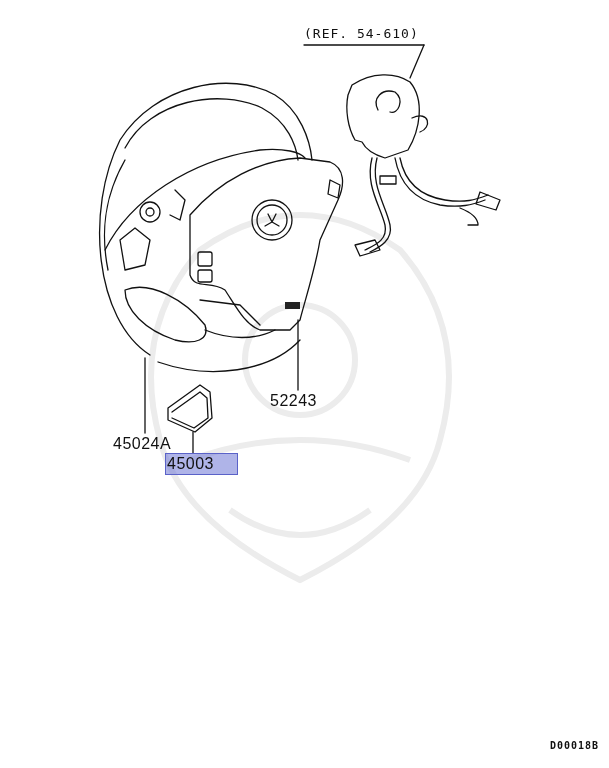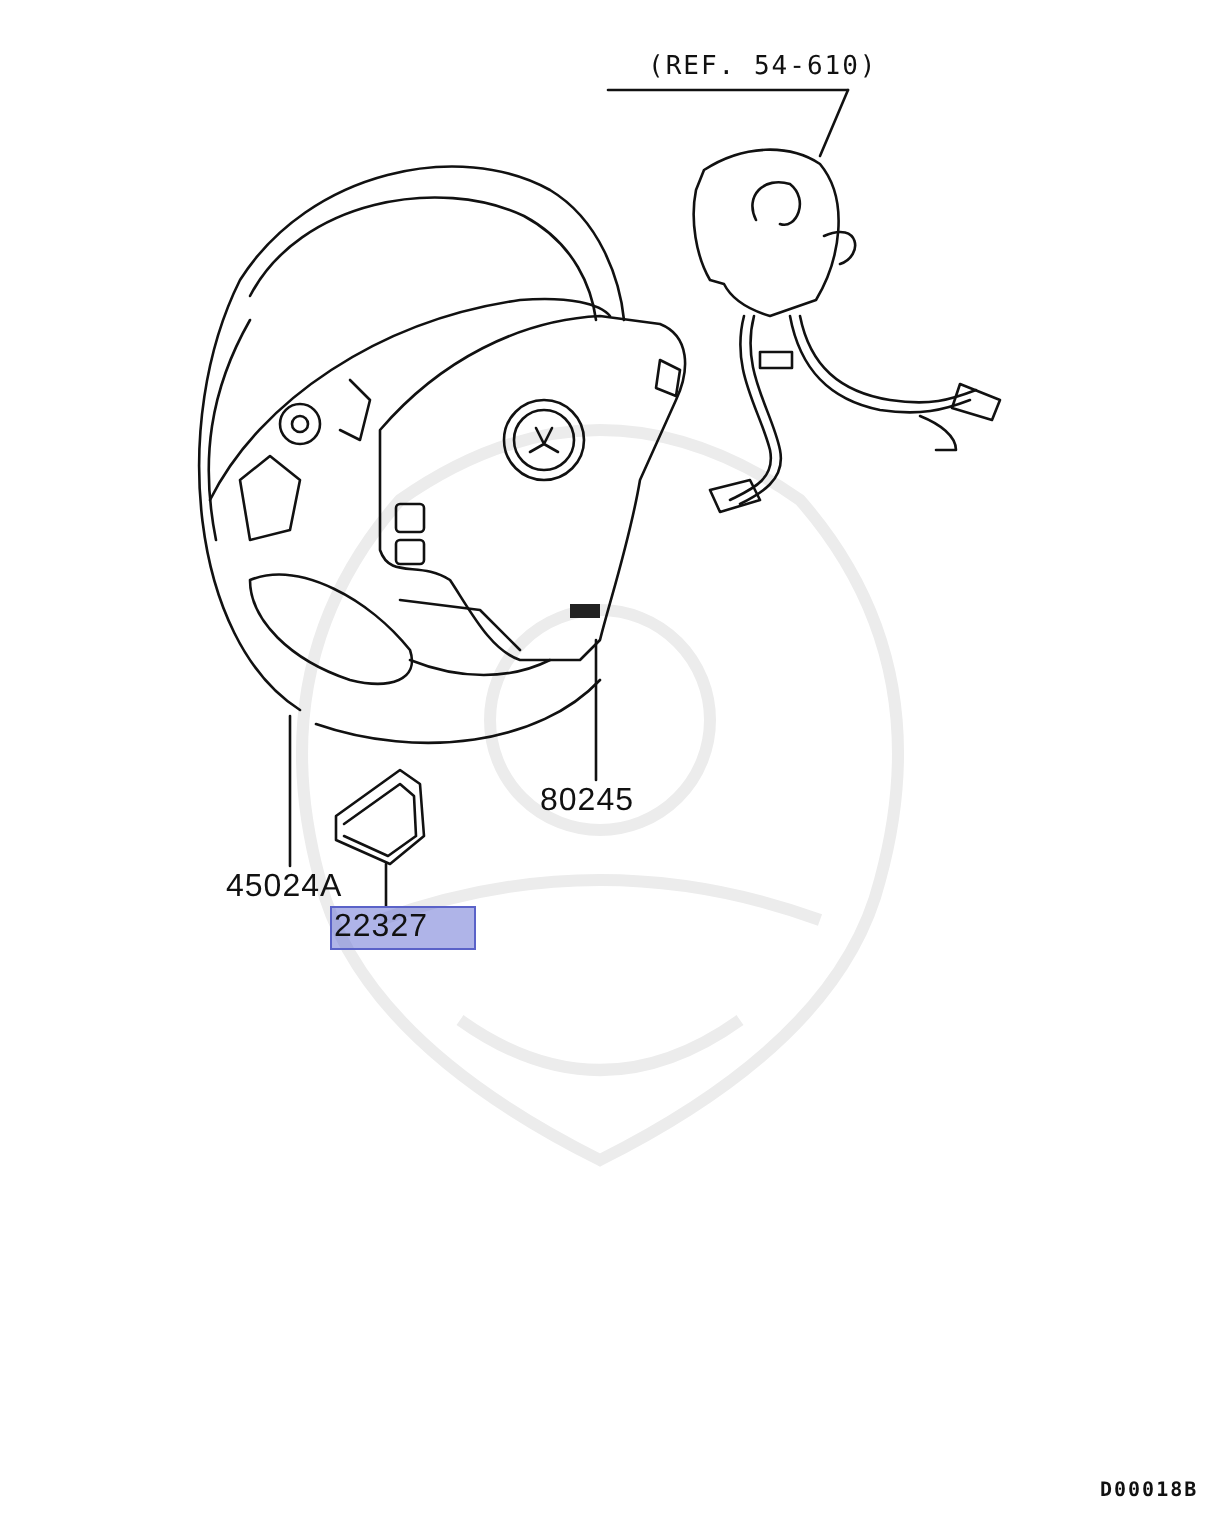--- a/index.html
+++ b/index.html
@@ -2,21 +2,21 @@
 <html><head>
 <meta charset="utf-8">
 <style>
   html, body { margin: 0; padding: 0; background: #ffffff; }
   body { width: 609px; height: 768px; position: relative; overflow: hidden; font-family: "Liberation Sans", sans-serif; }
   .canvas { position: absolute; left: 0; top: 0; width: 609px; height: 768px; }
   .label {
     position: absolute; font-family: "Liberation Sans", sans-serif; font-size: 16px; color: #111;
     letter-spacing: 0.5px; line-height: 1; white-space: nowrap;
   }
-  .ref-label { font-family: "DejaVu Sans Mono", monospace; font-size: 13px; letter-spacing: 1px; margin-left: 20px; }
+  .ref-label { font-family: "DejaVu Sans Mono", monospace; font-size: 13px; letter-spacing: 1px; }
   .diagram-id { font-family: "DejaVu Sans Mono", monospace; font-size: 10px; font-weight: bold; letter-spacing: 1px; margin-left: 44px; }
   .highlight {
     position: absolute; left: 165px; top: 453px; width: 73px; height: 22px;
     background: rgba(110,118,214,0.55); border: 1px solid #5a62c8; box-sizing: border-box;
   }
   .part-link { cursor: pointer; }
   svg { position: absolute; left: 0; top: 0; }
 </style>
 </head>
 <body>
@@ -82,19 +82,19 @@
       <line x1="145" y1="358" x2="145" y2="433"></line>
       <line x1="298" y1="320" x2="298" y2="390"></line>
       <line x1="193" y1="432" x2="193" y2="453"></line>
     </g>
   </svg>
 
   <div class="label ref-label" style="left:304px; top:27px;">(REF. 54-610)</div>
 
   <div class="label part-link" style="left:113px; top:436px;">45024A</div>
 
-  <div class="label part-link" style="left:270px; top:393px;">80245</div>
+  <div class="label part-link" style="left:270px; top:393px;">52243</div>
 
   <div class="highlight"></div>
-  <div class="label part-link" style="left:167px; top:456px;">22327</div>
+  <div class="label part-link" style="left:167px; top:456px;">45003</div>
 
   <div class="label diagram-id" style="left:506px; top:741px;">D00018B</div>
 </div>
 
 </body></html>

